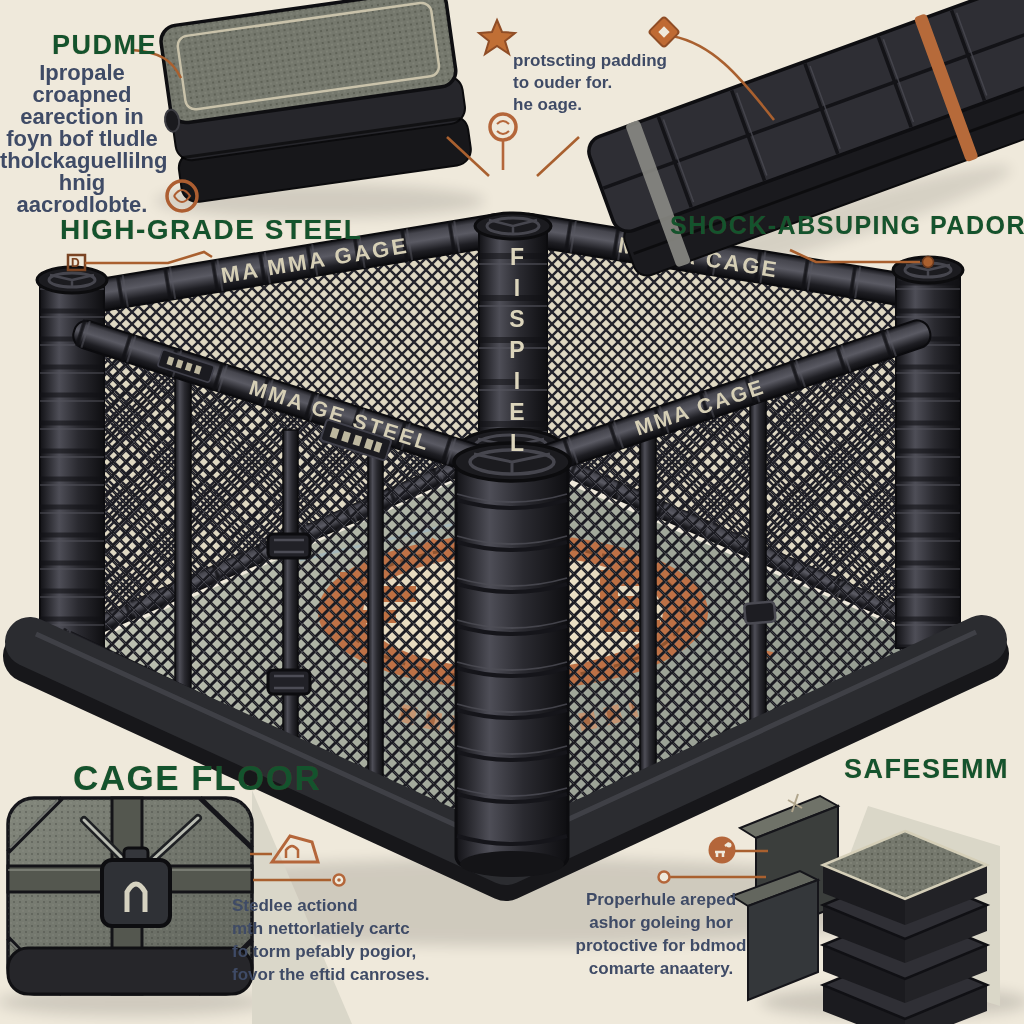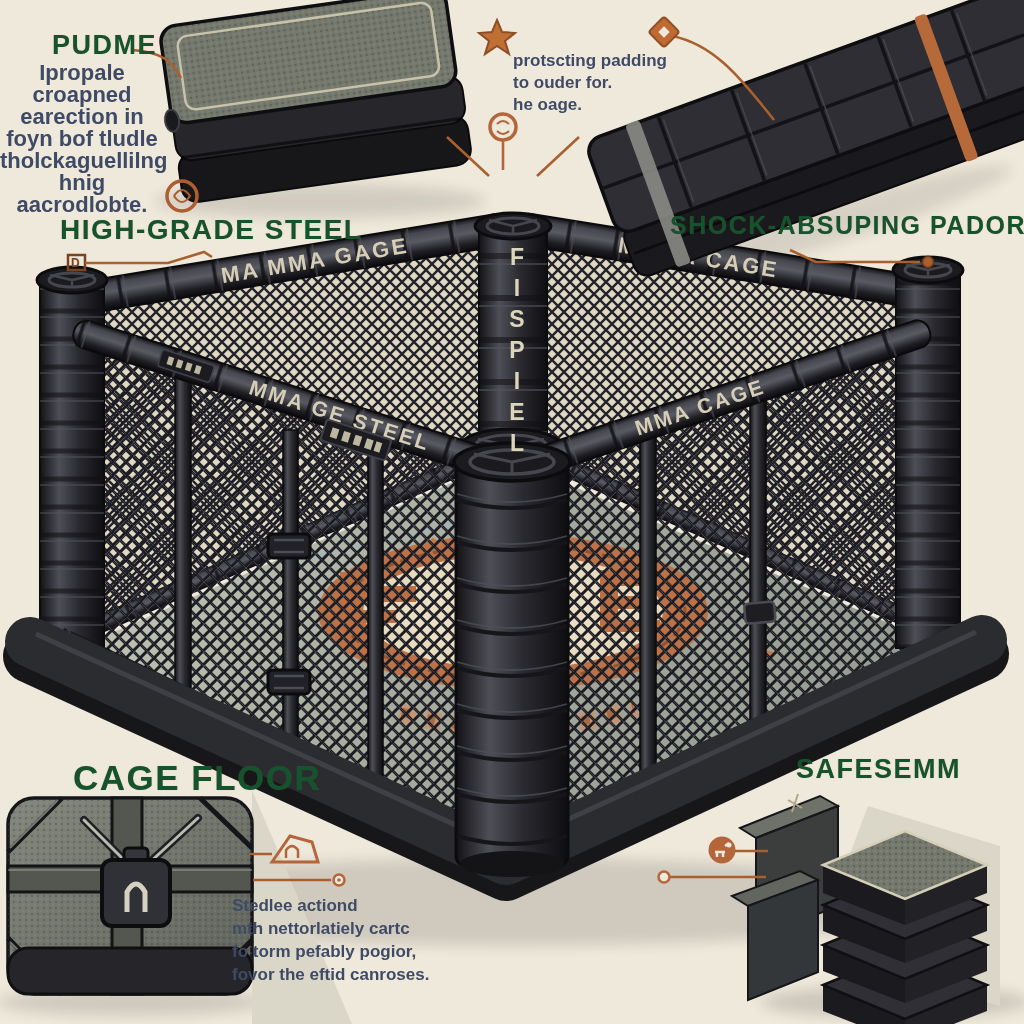--- a/index.html
+++ b/index.html
@@ -403,17 +403,21 @@
 
 <div class="callout-title" style="left:670px;top:211px;font-size:25px;">SHOCK-ABSUPING PADOR</div>
 
 <div class="callout-title" style="left:30px;top:758px;font-size:35px;margin-left:43px;">CAGE FLOOR</div>
 
 <div class="callout-body" style="left:232px;top:894px;width:252px;text-align:left;font-size:17px;line-height:23px;">Stedlee actiond
 mth nettorlatiely cartc
 fo torm pefably pogior,
 fovor the eftid canroses.</div>
 
-<div class="callout-title" style="left:796px;top:754px;font-size:27px;">SAFESEMM</div>
+<div class="callout-title" style="left:844px;top:754px;font-size:27px;">SAFESEMM</div>
+<div class="callout-body" style="left:544px;top:888px;width:234px;text-align:center;font-size:17px;line-height:23px;">Properhule areped
+ashor goleing hor
+protoctive for bdmod
+comarte anaatery.</div>
 
 <div class="vert-label" style="left:494px;top:244px;height:200px;width:36px;text-align:center;">FISPIEL</div>
 
 </div>
 
 </body></html>

